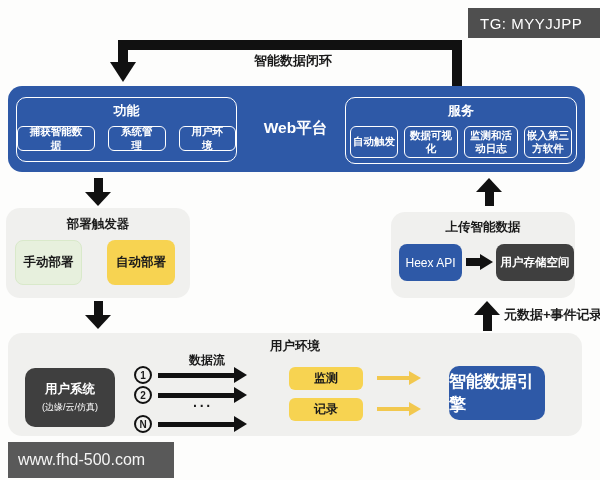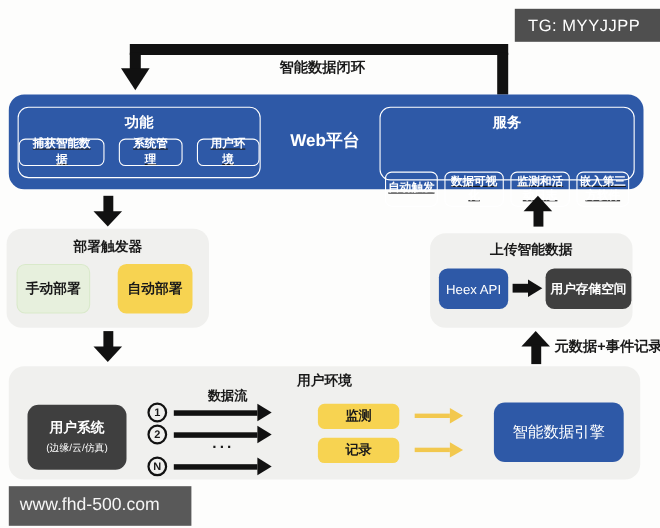--- a/index.html
+++ b/index.html
@@ -37,23 +37,23 @@
                 font-size:13px; font-weight:bold; }
 
   
   .banner { left:8px; top:86px; width:577px; height:86px;
             background:#2e59a7; border-radius:14px; color:#fff; }
   .banner-title { left:238px; top:118px; width:115px; text-align:center;
                   font-size:15.5px; font-weight:bold; color:#fff; }
   .panel { border:1.5px solid #fff; border-radius:10px;
            display:flex; flex-direction:column; align-items:center; padding-top:4px; }
   .panel-features { left:16px;  top:97px; width:221px; height:65px; }
-  .panel-services { left:345px; top:97px; width:232px; height:67px;gap:30px; }
+  .panel-services { left:345px; top:97px; width:232px; height:67px; }
   .panel-title { font-size:13px; font-weight:bold; color:#fff; }
-  .btn-row { display:flex; margin-top:6px;text-decoration:underline; }
+  .btn-row { display:flex; margin-top:6px; }
   .panel-features .btn-row { gap:13px; }
   .panel-services .btn-row { gap:6px; }
   .chip {
     border:1.3px solid #fff; border-radius:6px; color:#fff;
     font-size:10.5px; font-weight:bold; text-align:center;
     display:flex; align-items:center; justify-content:center; line-height:1.25;
   }
   .chip-f { height:25px; padding:0 7px; }
   .chip-s { height:32px; padding:0 2px; }
   .chip-s.w1 { width:48px; } .chip-s.w2 { width:54px; }
@@ -110,24 +110,24 @@
   .circle { width:18px; height:18px; border:2px solid #111; border-radius:50%;
             display:flex; align-items:center; justify-content:center;
             font-size:10px; font-weight:bold; }
   .ellipsis { left:188px; top:398px; width:30px; text-align:center;
               font-size:14px; font-weight:bold; letter-spacing:2px; }
   .ds-label { left:175px; top:352px; width:64px; text-align:center;
               font-size:12px; font-weight:bold; }
   .y-chip { width:74px; height:23px; background:#f7d351; border-radius:6px;
             display:flex; align-items:center; justify-content:center;
             font-size:12px; font-weight:bold; }
-  .engine { left:449px; top:366px; width:118px; height:54px;
+  .engine { left:449px; top:366px; width:96px; height:54px;
             background:#2e59a7; border-radius:10px; color:#fff;
             display:flex; align-items:center; justify-content:center;
-            font-size:14px; font-weight:normal; }
+            font-size:17px; font-weight:bold; }
 </style>
 </head>
 <body>
 
 <div class="abs tg-badge">TG: MYYJJPP</div>
 
 <div class="abs loop-h"></div>
 <div class="abs loop-vl"></div>
 <div class="abs loop-vr"></div>
 <div class="abs loop-head"></div>

